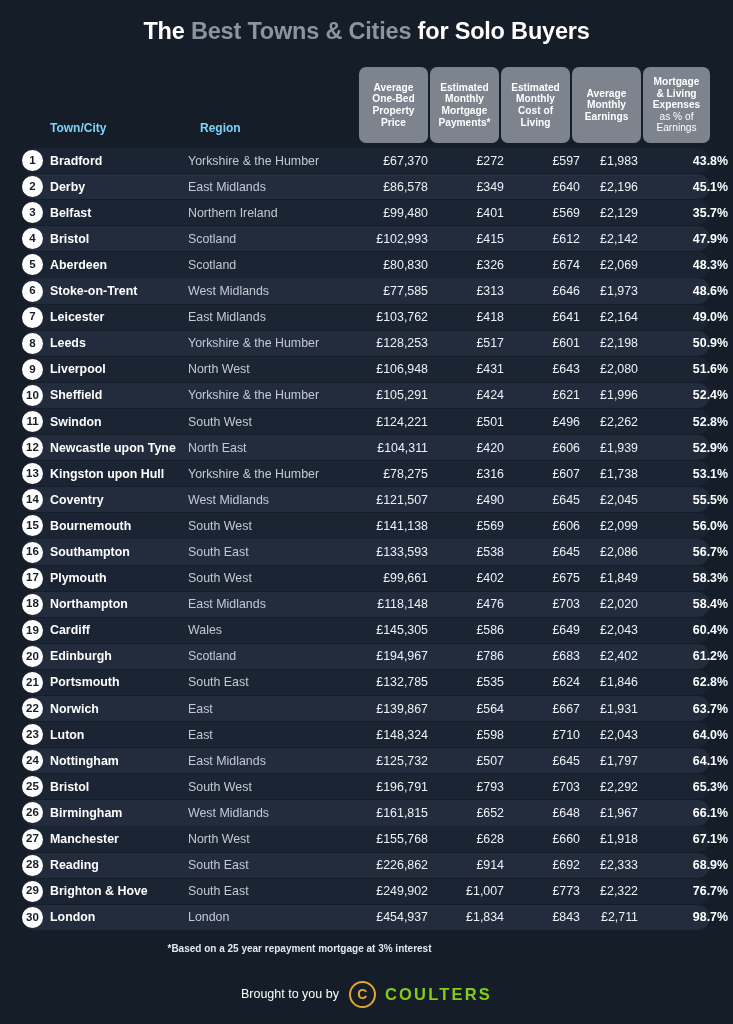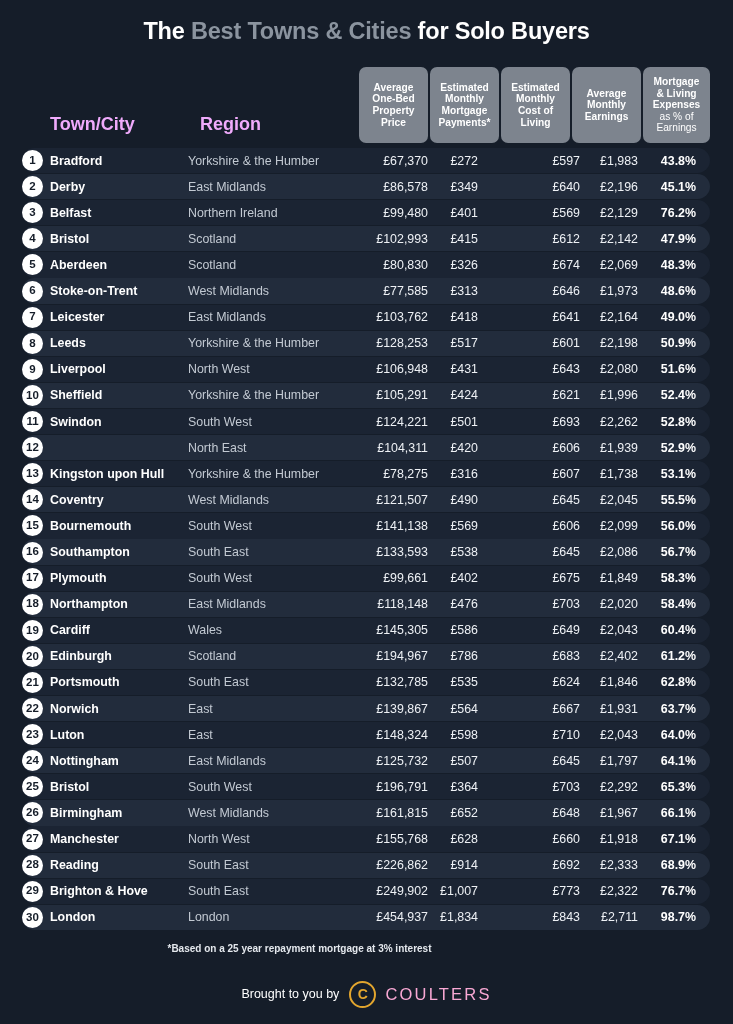--- a/index.html
+++ b/index.html
@@ -35,23 +35,23 @@
 
   
   .header-band {
     position: relative;
     height: 86px;
     width: 733px;
   }
   .col-label {
     position: absolute;
     bottom: 13px;
-    font-size: 18px;
-    font-weight: bold;
-    color: #f0abfc;
+    font-size: 12px;
+    font-weight: bold;
+    color: #7dd3fc;
     white-space: nowrap;
   }
   .col-label.town   { left: 50px; }
   .col-label.region { left: 188px; margin-left: 12px; }
 
   .hbox {
     position: absolute;
     top: 5px;
     height: 76px;
     background: #7d848e;
@@ -130,24 +130,24 @@
     left: 188px;
     font-weight: normal;
     color: #c3cad3;
   }
   .c-num {
     justify-content: flex-end;
     color: #eef1f5;
     font-weight: normal;
   }
   .c-price { left: 334px;  width: 94px; }
-  .c-mort  { left: 410px;  width: 68px; }
+  .c-mort  { left: 436px;  width: 68px; }
   .c-cost  { left: 512px;  width: 68px; }
   .c-earn  { left: 570px;  width: 68px; }
-  .c-pct   { left: 640px;  width: 56px; font-weight: bold; color: #ffffff; }
+  .c-pct   { left: 672px;  width: 56px; font-weight: bold; color: #ffffff; }
 
   
   .footnote {
     width: 599px;
     text-align: center;
     font-size: 10px;
     font-weight: bold;
     color: #e4e8ed;
     margin-top: 12px;
   }
@@ -172,22 +172,22 @@
     font-size: 14px;
     font-weight: bold;
     display: flex;
     align-items: center;
     justify-content: center;
     box-sizing: border-box;
     margin-right: 9px;
   }
   .logo-word {
     font-size: 16.5px;
-    font-weight: normal;
-    color: #f9a8d4;
+    font-weight: bold;
+    color: #84cc16;
     letter-spacing: 2.2px;
   }
 </style>
 </head>
 <body>
 
 <div class="title-bar">
   <div class="title">
     <span class="t-white">The </span><span class="t-grey">Best Towns &amp; Cities</span><span class="t-white"> for Solo Buyers</span>
   </div>
@@ -258,21 +258,21 @@
     </div>
     <div class="row">
       <div class="pill"></div>
       <div class="rank">3</div>
       <div class="cell c-town">Belfast</div>
       <div class="cell c-region">Northern Ireland</div>
       <div class="cell c-num c-price">£99,480</div>
       <div class="cell c-num c-mort">£401</div>
       <div class="cell c-num c-cost">£569</div>
       <div class="cell c-num c-earn">£2,129</div>
-      <div class="cell c-num c-pct">76.2%</div>
+      <div class="cell c-num c-pct">35.7%</div>
     </div>
     <div class="row alt">
       <div class="pill"></div>
       <div class="rank">4</div>
       <div class="cell c-town">Bristol</div>
       <div class="cell c-region">Scotland</div>
       <div class="cell c-num c-price">£102,993</div>
       <div class="cell c-num c-mort">£415</div>
       <div class="cell c-num c-cost">£612</div>
       <div class="cell c-num c-earn">£2,142</div>
@@ -344,27 +344,28 @@
       <div class="cell c-num c-earn">£1,996</div>
       <div class="cell c-num c-pct">52.4%</div>
     </div>
     <div class="row">
       <div class="pill"></div>
       <div class="rank">11</div>
       <div class="cell c-town">Swindon</div>
       <div class="cell c-region">South West</div>
       <div class="cell c-num c-price">£124,221</div>
       <div class="cell c-num c-mort">£501</div>
-      <div class="cell c-num c-cost">£693</div>
+      <div class="cell c-num c-cost">£496</div>
       <div class="cell c-num c-earn">£2,262</div>
       <div class="cell c-num c-pct">52.8%</div>
     </div>
     <div class="row alt">
       <div class="pill"></div>
       <div class="rank">12</div>
+      <div class="cell c-town">Newcastle upon Tyne</div>
       <div class="cell c-region">North East</div>
       <div class="cell c-num c-price">£104,311</div>
       <div class="cell c-num c-mort">£420</div>
       <div class="cell c-num c-cost">£606</div>
       <div class="cell c-num c-earn">£1,939</div>
       <div class="cell c-num c-pct">52.9%</div>
     </div>
     <div class="row">
       <div class="pill"></div>
       <div class="rank">13</div>
@@ -496,21 +497,21 @@
       <div class="cell c-num c-cost">£645</div>
       <div class="cell c-num c-earn">£1,797</div>
       <div class="cell c-num c-pct">64.1%</div>
     </div>
     <div class="row">
       <div class="pill"></div>
       <div class="rank">25</div>
       <div class="cell c-town">Bristol</div>
       <div class="cell c-region">South West</div>
       <div class="cell c-num c-price">£196,791</div>
-      <div class="cell c-num c-mort">£364</div>
+      <div class="cell c-num c-mort">£793</div>
       <div class="cell c-num c-cost">£703</div>
       <div class="cell c-num c-earn">£2,292</div>
       <div class="cell c-num c-pct">65.3%</div>
     </div>
     <div class="row alt">
       <div class="pill"></div>
       <div class="rank">26</div>
       <div class="cell c-town">Birmingham</div>
       <div class="cell c-region">West Midlands</div>
       <div class="cell c-num c-price">£161,815</div>

